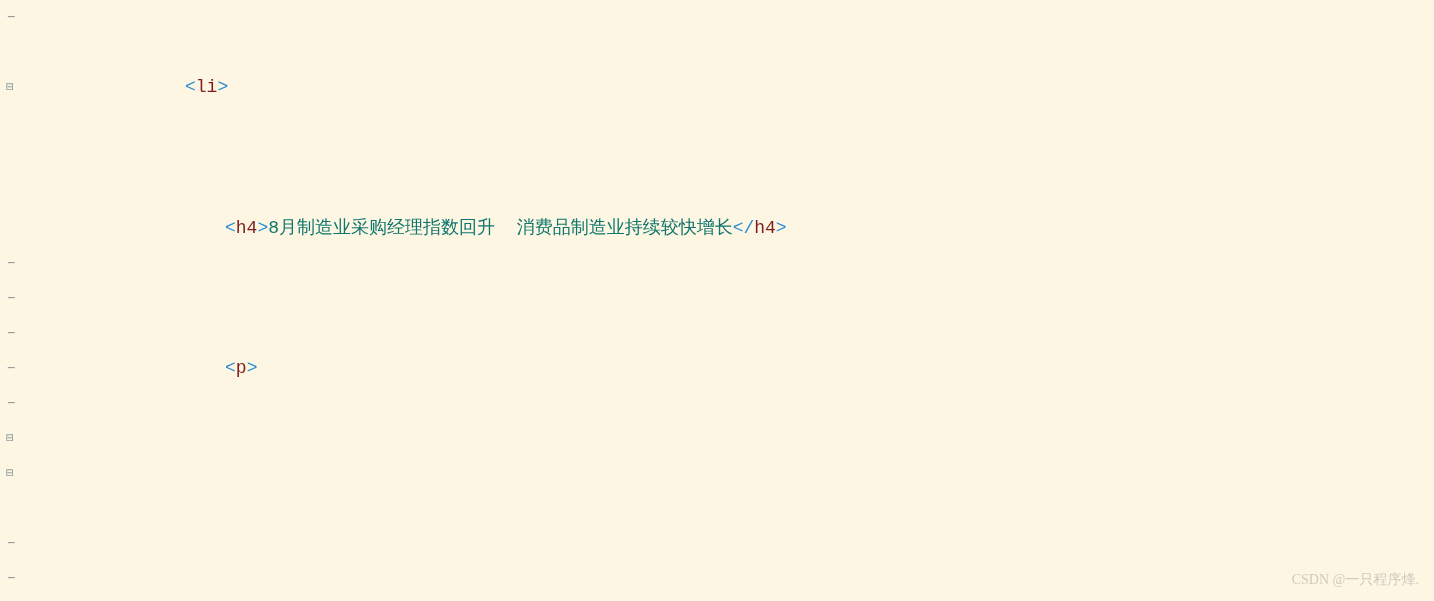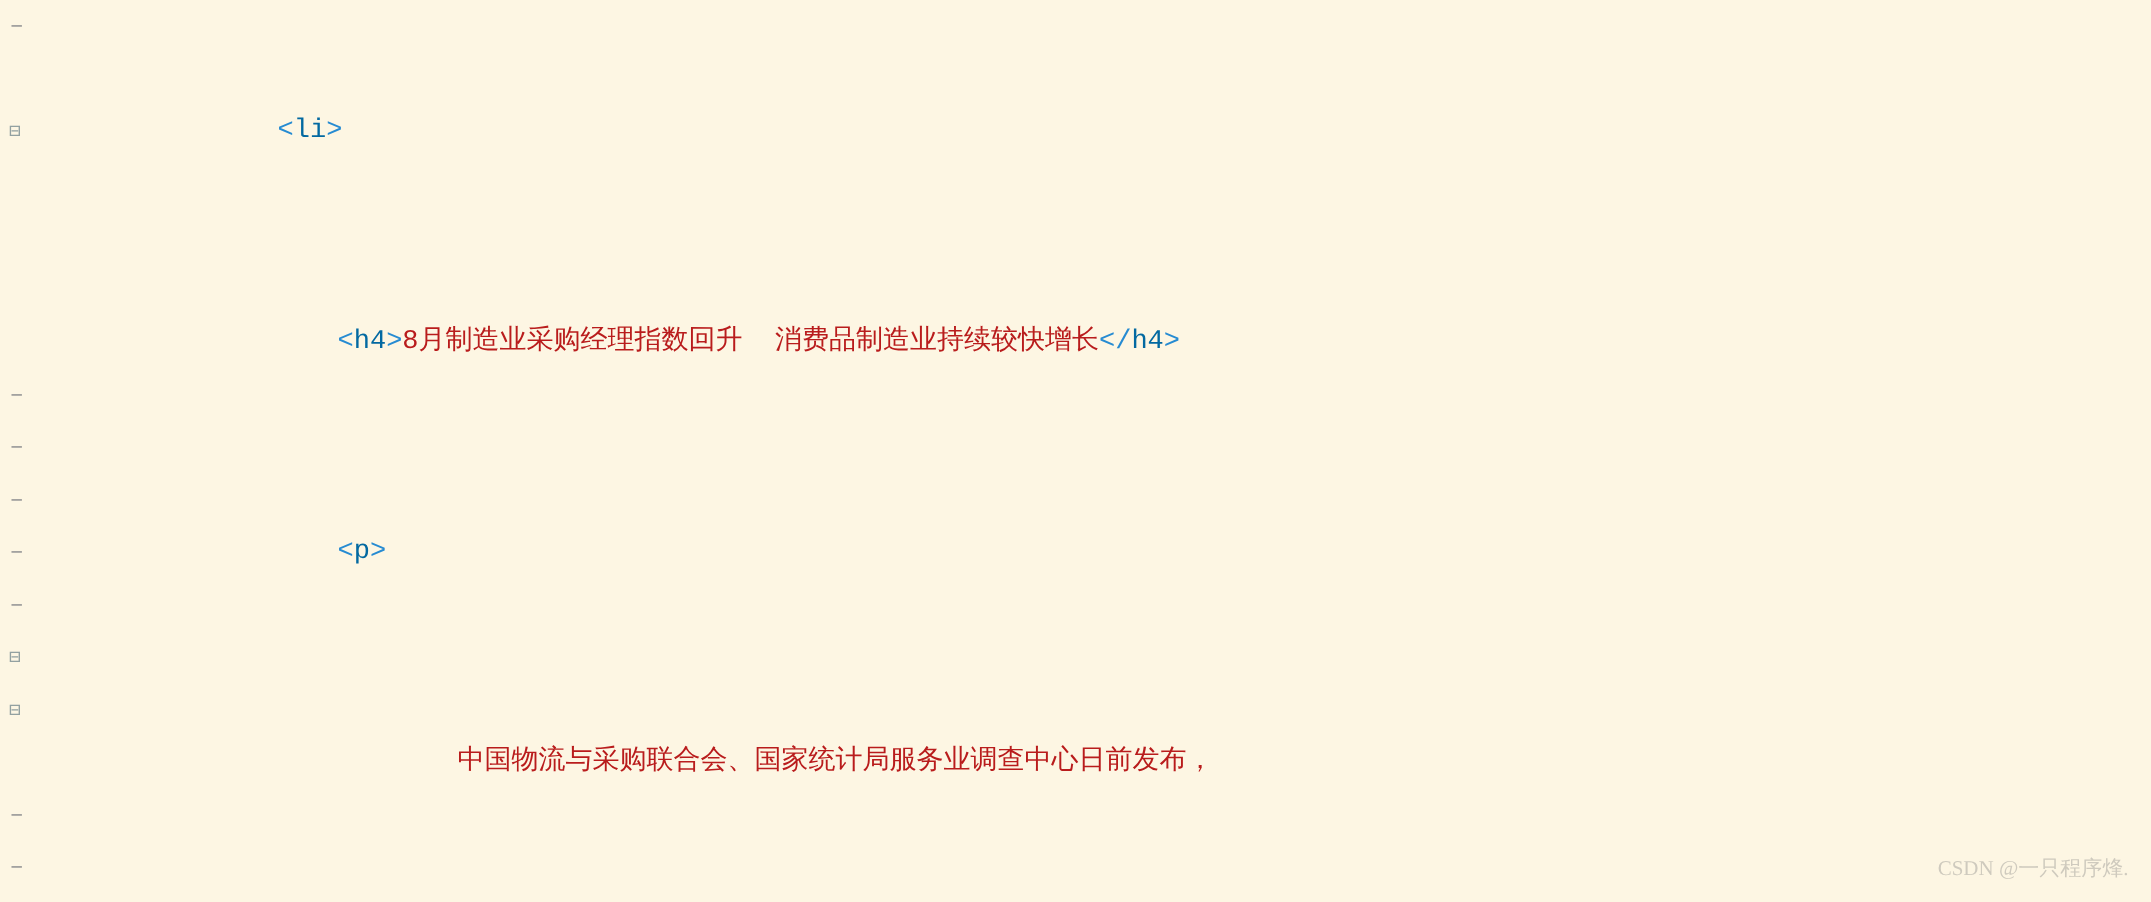--- a/index.html
+++ b/index.html
@@ -48,22 +48,22 @@
       flex: 1;
       padding-left: 5px;
       white-space: pre;
     }
     .code-line {
       height: 35.1px;
       display: flex;
       align-items: center;
     }
     .tag-bracket { color: #268bd2; }
-    .tag-name { color: #0369a1; }
-    .text-content { color: #b91c1c; text-align: right; }
+    .tag-name { color: #7f1d1d; }
+    .text-content { color: #0f766e; text-align: right; }
     .watermark {
       position: fixed;
       bottom: 8px;
       right: 15px;
       color: rgba(120, 120, 120, 0.35);
       font-size: 14px;
       font-family: Liberation Serif, serif;
     }
     .indent { display: inline-block; }
     .i3 { width: 160px; }
@@ -115,21 +115,20 @@
     </div>
 </div>
 
 <div class="code-area">
   <div class="code-line"><span class="indent i3"></span><span class="tag-bracket">&lt;</span><span class="tag-name">li</span><span class="tag-bracket">&gt;</span></div>
 
   <div class="code-line"><span class="indent i4"></span><span class="tag-bracket">&lt;</span><span class="tag-name">h4</span><span class="tag-bracket">&gt;</span><span class="text-content">8月制造业采购经理指数回升  消费品制造业持续较快增长</span><span class="tag-bracket">&lt;/</span><span class="tag-name">h4</span><span class="tag-bracket">&gt;</span></div>
 
   <div class="code-line"><span class="indent i4"></span><span class="tag-bracket">&lt;</span><span class="tag-name">p</span><span class="tag-bracket">&gt;</span></div>
 
-  <div class="code-line"><span class="indent i6"></span><span class="text-content">中国物流与采购联合会、国家统计局服务业调查中心日前发布，</span></div>
 
   
 
   
 
   
 
   
 
   

